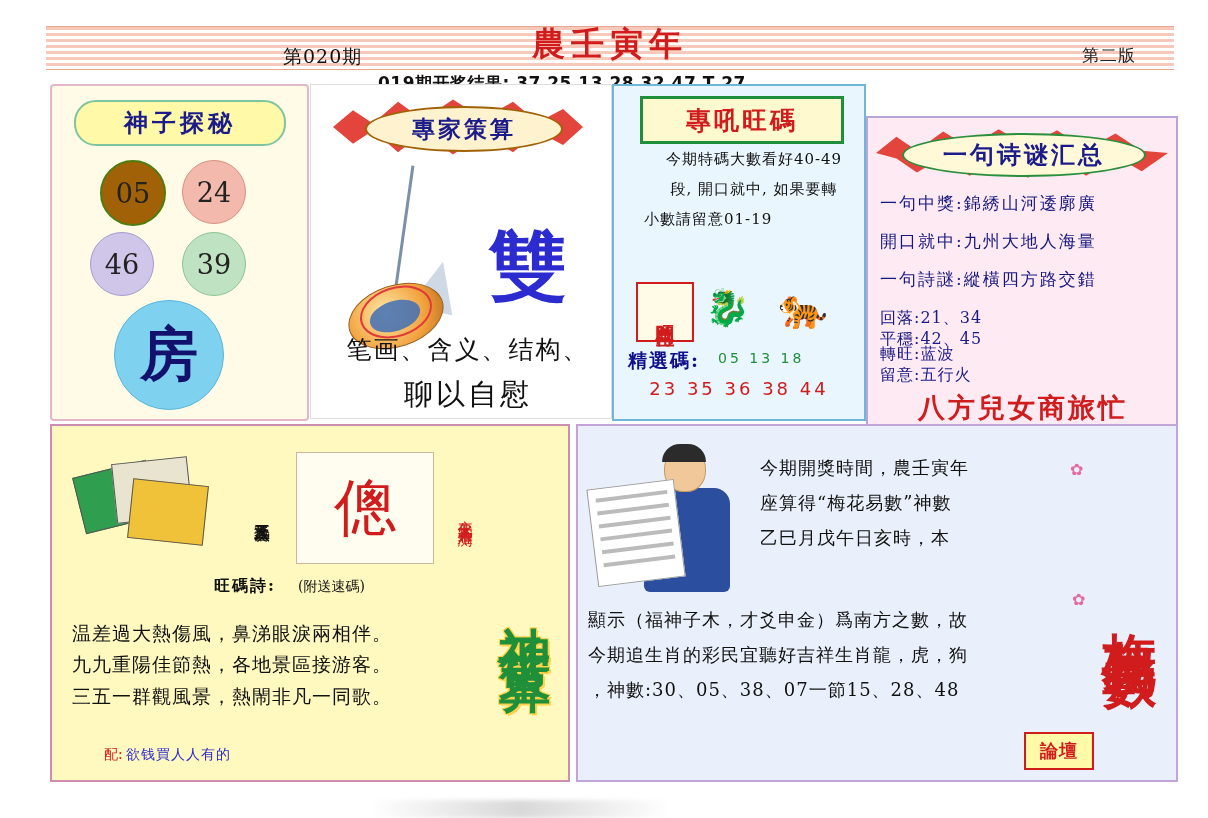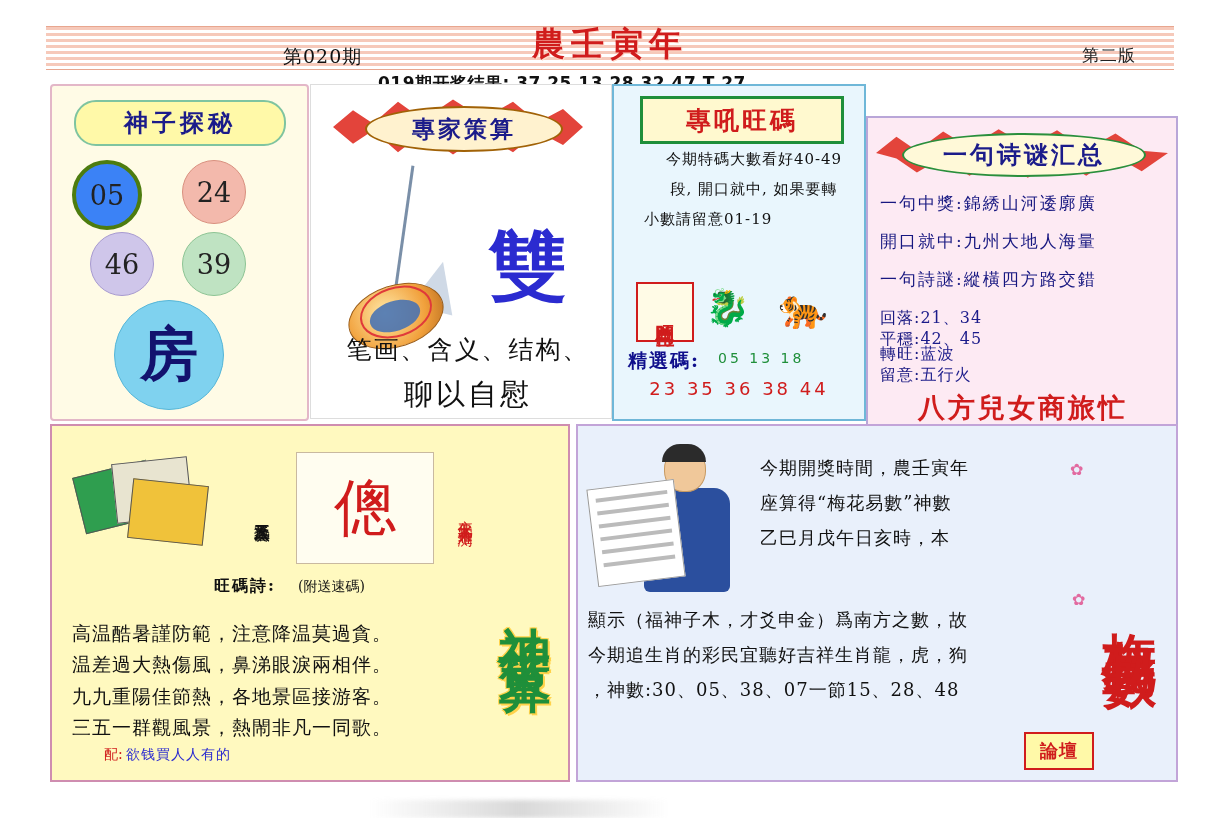--- a/index.html
+++ b/index.html
@@ -57,21 +57,21 @@
   .p1-badge span{
     font-family:"DejaVu Serif","Liberation Serif",serif;
     font-size:24px;font-weight:bold;color:#1b1b8a;letter-spacing:4px;
   }
   .ball{
     position:absolute;width:62px;height:62px;border-radius:50%;
     display:flex;align-items:center;justify-content:center;
     font-family:"DejaVu Serif","Liberation Serif",serif;
     font-size:27px;color:#222;
   }
-  .ball.b1{left:20px;top:74px;background:#3b82f6;border:4px solid #4d7c0f;}
+  .ball.b1{left:48px;top:74px;background:#a16207;border:2px solid #4d7c0f;}
   .ball.b2{left:130px;top:74px;background:#f3b9ac;border:1px solid #d9907f;}
   .ball.b3{left:38px;top:146px;background:#cfc6ea;border:1px solid #a79ad0;}
   .ball.b4{left:130px;top:146px;background:#bfe3c2;border:1px solid #8dc494;}
   .p1-bigcircle{
     position:absolute;left:62px;top:214px;width:108px;height:108px;
     border-radius:50%;background:#7fd2ef;border:1px solid #56b6d8;
     display:flex;align-items:center;justify-content:center;
   }
   .p1-bigcircle span{
     font-family:"DejaVu Serif","Liberation Serif",serif;
@@ -465,21 +465,20 @@
     </div>
     <div class="p5-vert">三番五次冷又热</div>
     <div class="p5-charbox">
       <span>傯</span>
     </div>
     <div class="p5-vert2">变化无穷天难测</div>
     <div class="p5-bigvert">神子策算</div>
     <div class="p5-poem-label">旺碼詩:</div>
     <div class="p5-poem-note">(附送速碼)</div>
     <div class="p5-poem">
-      <div>高温酷暑謹防範，注意降温莫過貪。</div>
       <div>温差過大熱傷風，鼻涕眼淚兩相伴。</div>
       <div>九九重陽佳節熱，各地景區接游客。</div>
       <div>三五一群觀風景，熱閙非凡一同歌。</div>
     </div>
     <div class="p5-foot-key">配:</div>
     <div class="p5-foot-val">欲钱買人人有的</div>
   </div>
 
   <div class="p6">
     <div class="p6-person">

